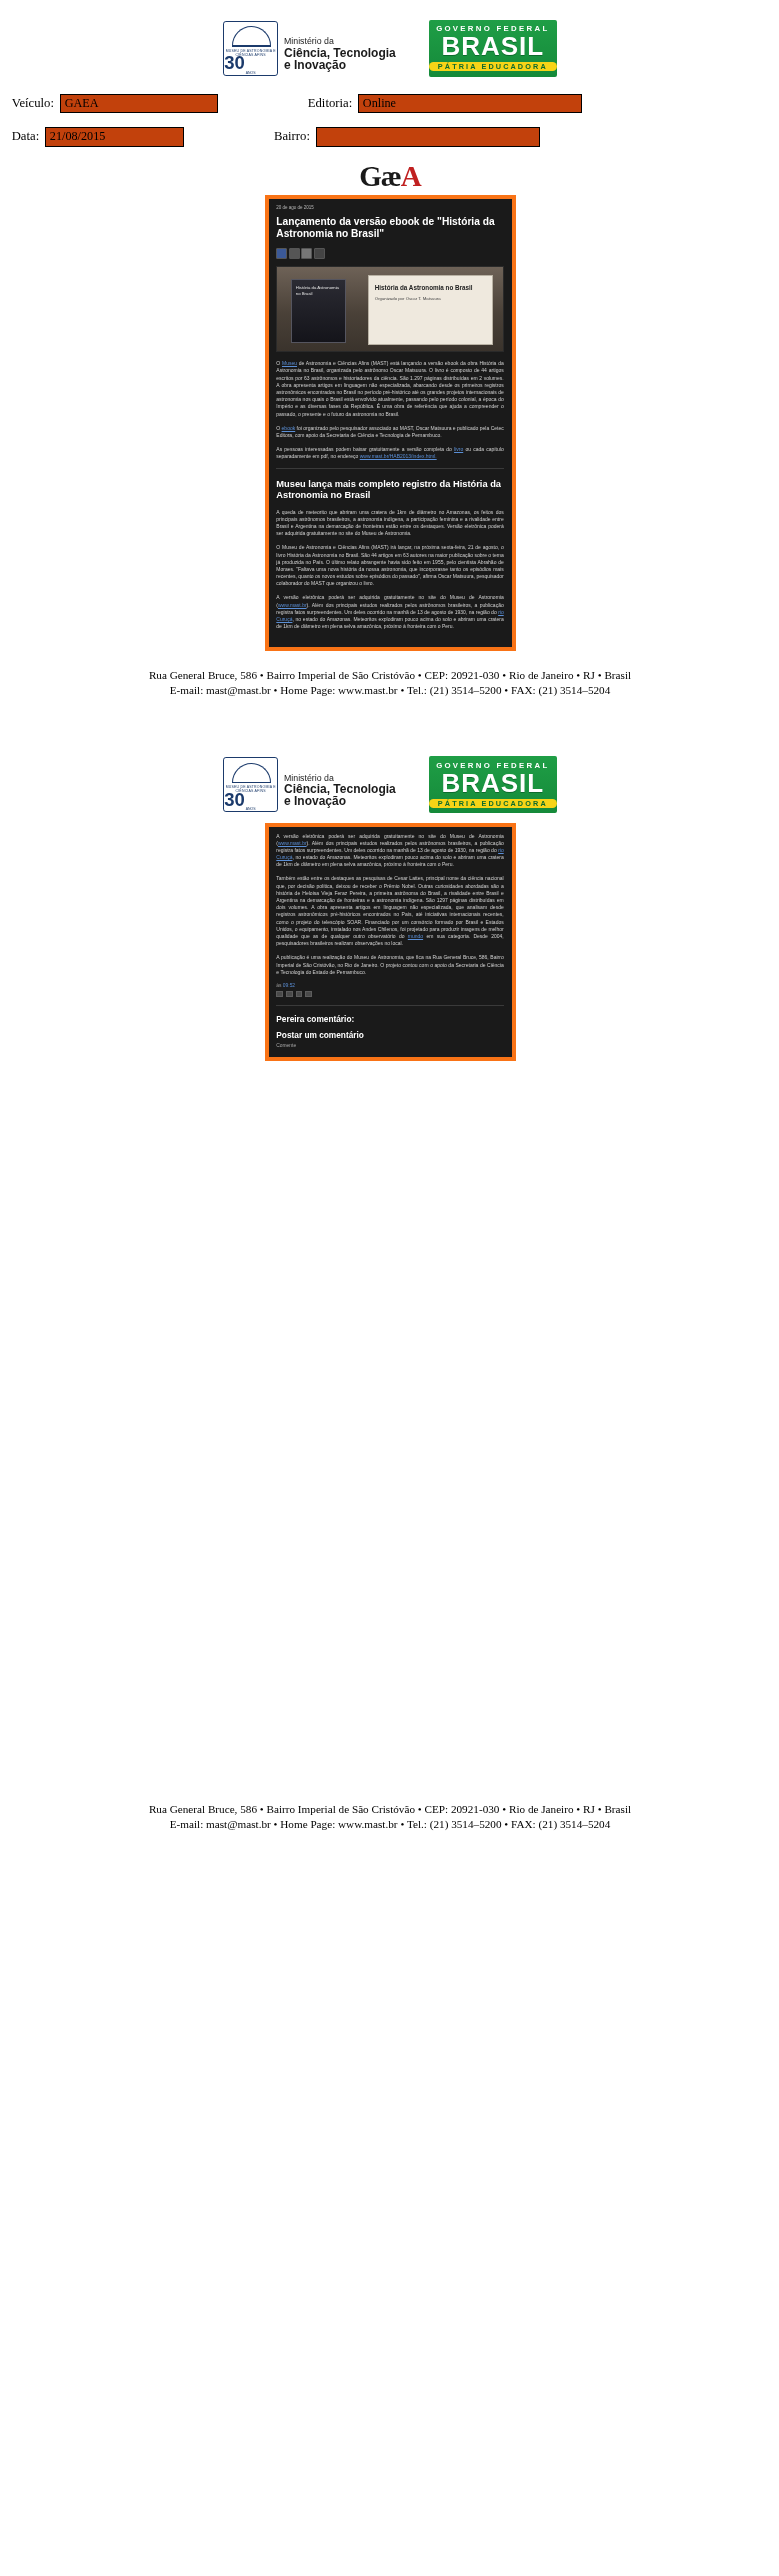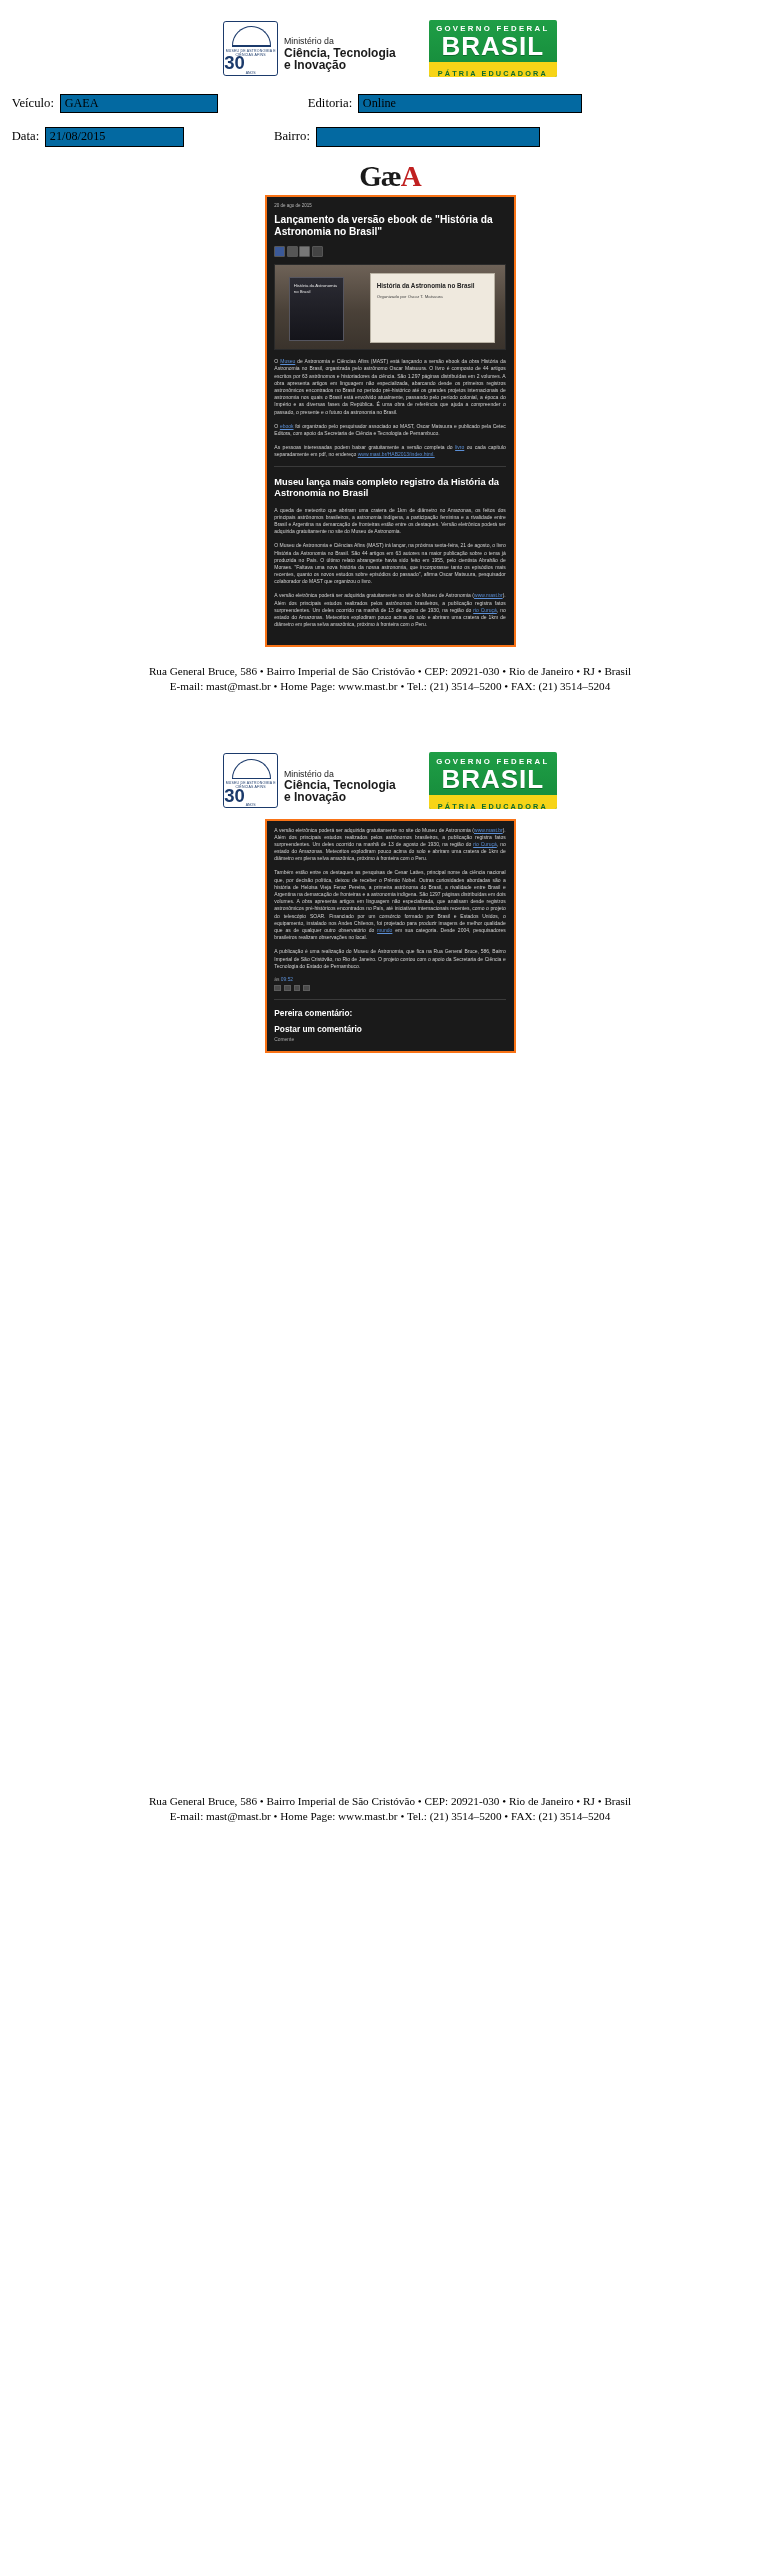--- a/index.html
+++ b/index.html
@@ -116,21 +116,22 @@
     color: #fff;
     text-shadow: 0 1px 0 #0c6b2c;
   }
   .gov-sub {
     font-size: 7.3px;
     letter-spacing: 2.1px;
     background: #f7d417;
     color: #0d6b2d;
     font-weight: bold;
     margin-top: 2.9px;
-    padding: 7px 0;
+    padding: 0 0;
+    border-radius: 6px;
   }
 
   
   .form {
     margin: 9.7px 11.7px 0 11.7px;
   }
   .form-row {
     display: flex;
     align-items: center;
     margin-bottom: 13.6px;
@@ -142,21 +143,21 @@
     white-space: nowrap;
   }
   .f-box {
     border: 1px solid #000;
     height: 19.5px;
     font-family: "Liberation Serif", serif;
     font-size: 12.2px;
     padding: 1px 3.9px;
     display: flex;
     align-items: center;
-    background: #0369a1;
+    background: #c2410c;
   }
   .f-veiculo { width: 158px; }
   .f-editoria { width: 224px; }
   .f-data { width: 139px; }
   .f-cidade { width: 224px; }
   .spacer-mid { width: 90px; }
   .spacer-mid2 { width: 90px; }
 
   
   .gaea-head {
@@ -174,21 +175,21 @@
   }
   .gaea-word .red { color: #c02020; }
 
   
   .clip {
     width: 251px;
     margin: 1.9px auto 0 auto;
     background: #1a1a1a;
     color: #d8d8d8;
     font-family: "Liberation Sans", sans-serif;
-    border: 2px solid #f97316;
+    border: 4px solid #f97316;
   }
   .clip-inner { padding: 5.8px 7.8px 9.7px 7.8px; }
   .clip-date {
     font-size: 4.5px;
     color: #b7b7b7;
     margin-bottom: 5.8px;
   }
   .clip h2 {
     font-size: 10.2px;
     line-height: 12.7px;

